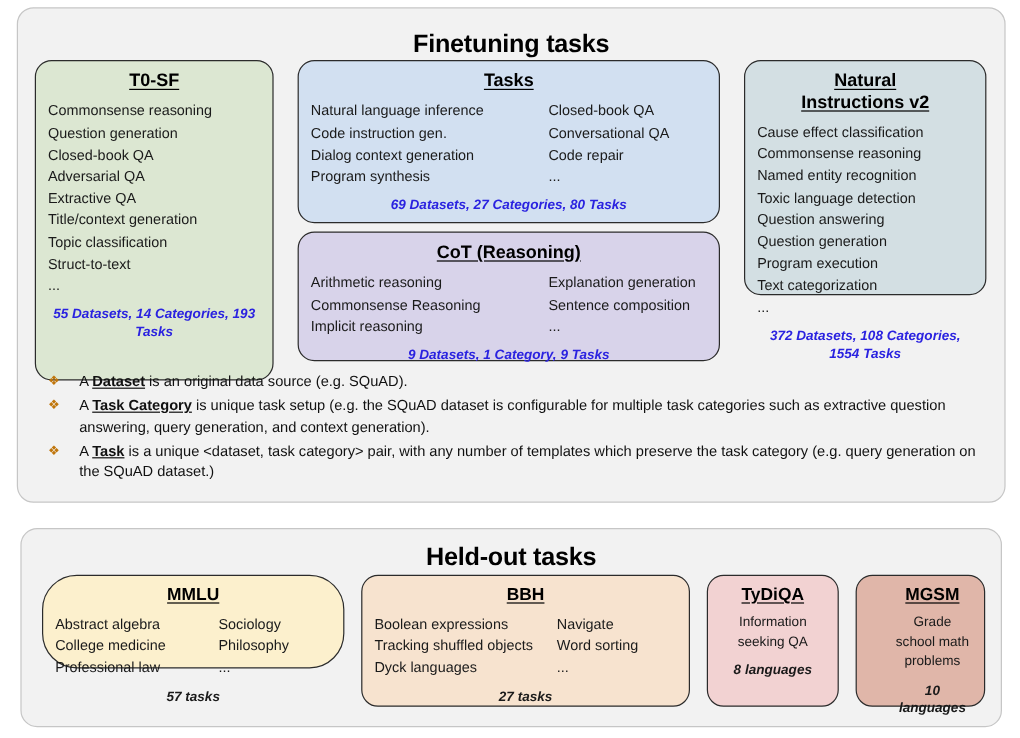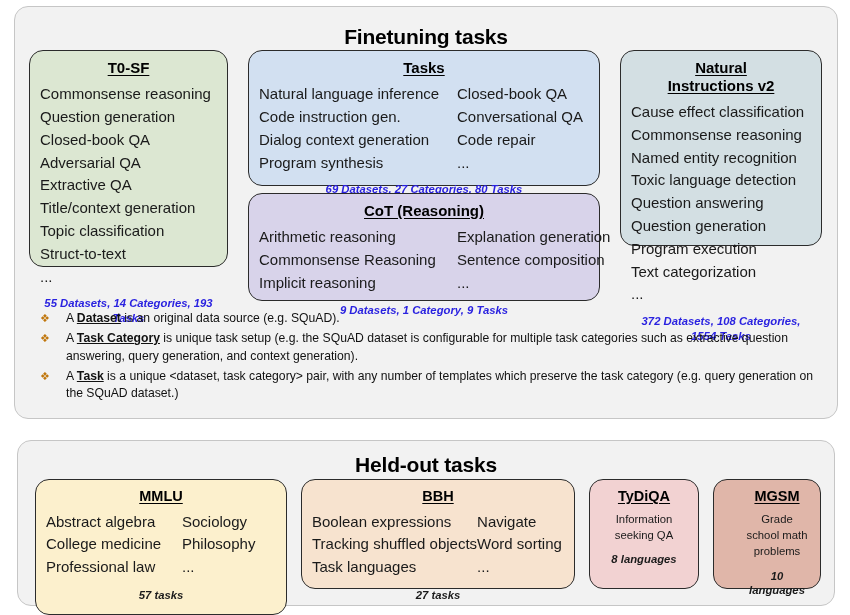--- a/index.html
+++ b/index.html
@@ -69,21 +69,21 @@
     font-weight: bold;
     text-decoration: underline;
     text-underline-offset: 2px;
     color: #000;
     line-height: 1.22;
     margin-bottom: 6px;
   }
   .card-title.two-line { line-height: 1.2; }
 
   .items {
-    font-size: 15px;
+    font-size: 12px;
     line-height: 1.52;
     color: #1a1a1a;
   }
   .items .col-wrap {
     display: flex;
     gap: 0px;
   }
   .items .col { flex: 1 1 0; }
   .item { white-space: nowrap; }
 
@@ -93,21 +93,21 @@
     font-size: 11.3px;
     font-weight: bold;
     font-style: italic;
     color: #2a22e0;
     line-height: 1.3;
   }
   .stat.dark { color: #1a1a1a; }
 
   
   #card-t0sf {
-    left: 29px;  top: 50px;  width: 199px; height: 217px;
+    left: 29px;  top: 50px;  width: 199px; height: 267px;
     background: #dce7d2;
   }
   #card-muffin {
     left: 248px; top: 50px; width: 352px; height: 136px;
     background: #d2e0f1;
   }
   #card-cot {
     left: 248px; top: 193px; width: 352px; height: 108px;
     background: #d8d3ea;
   }
@@ -143,22 +143,23 @@
   }
   .bullet-text { flex: 1 1 auto; }
   .bullet-text b {
     font-weight: bold;
     text-decoration: underline;
     text-underline-offset: 1px;
   }
 
   
   #card-mmlu {
-    left: 35px;  top: 479px; width: 252px; height: 136px;
+    left: 35px;  top: 479px; width: 252px; height: 78px;
     background: #fcf0cd;
+    border-radius: 29px;
   }
   #card-bbh {
     left: 301px; top: 479px; width: 274px; height: 110px;
     background: #f7e3cf;
   }
   #card-tydiqa {
     left: 589px; top: 479px; width: 110px; height: 110px;
     background: #f2d2d2;
   }
   #card-mgsm {
@@ -308,21 +309,21 @@
     <div class="stat dark">57 tasks</div>
   </div>
 
   <div class="card heldout" id="card-bbh">
     <div class="card-title">BBH</div>
     <div class="items">
       <div class="col-wrap">
         <div class="col">
           <div class="item">Boolean expressions</div>
           <div class="item">Tracking shuffled objects</div>
-          <div class="item">Task languages</div>
+          <div class="item">Dyck languages</div>
         </div>
         <div class="col">
           <div class="item">Navigate</div>
           <div class="item">Word sorting</div>
           <div class="item">...</div>
         </div>
       </div>
     </div>
     <div class="stat dark">27 tasks</div>
   </div>

